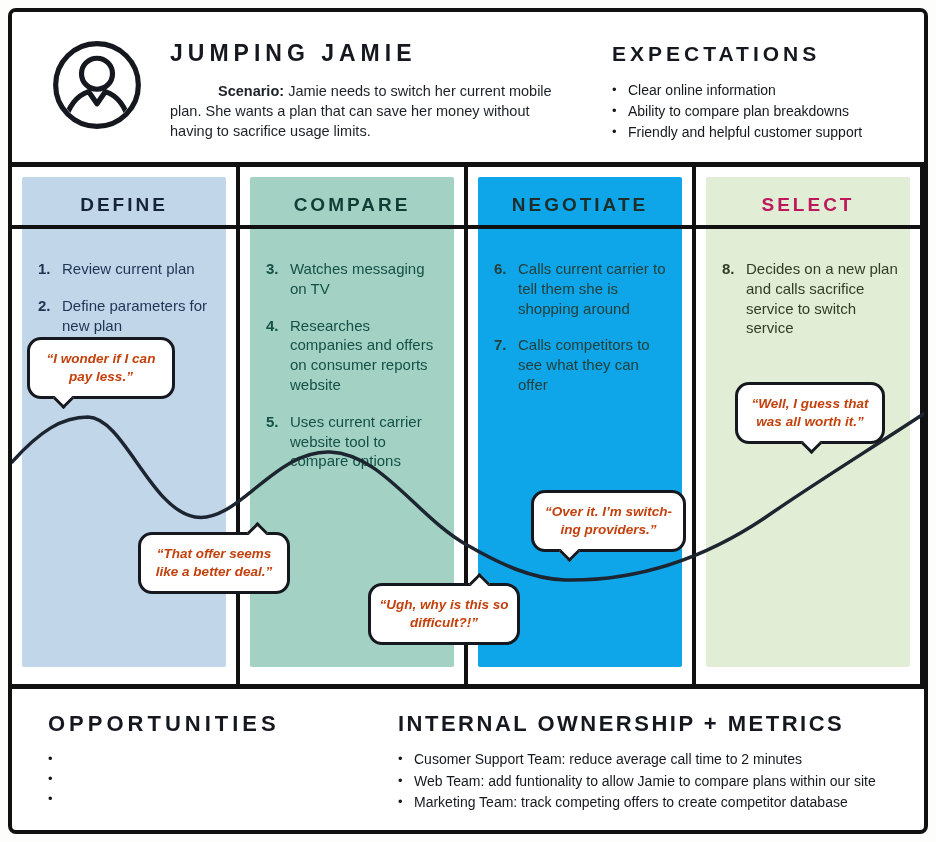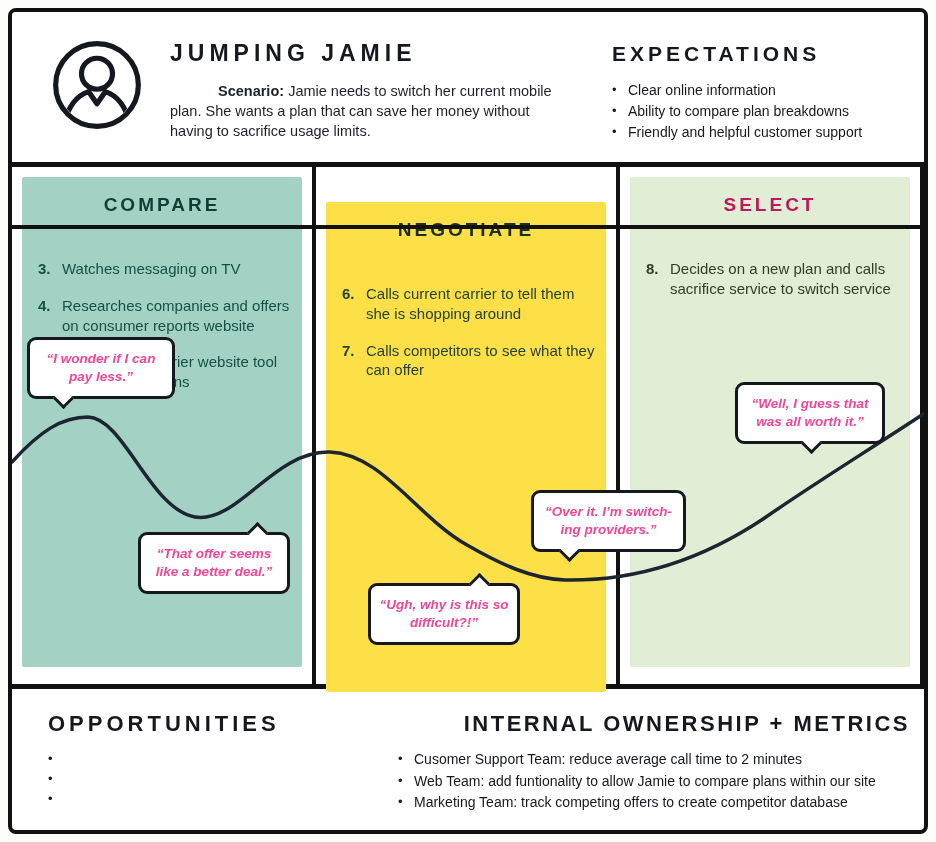--- a/index.html
+++ b/index.html
@@ -28,31 +28,31 @@
   .col:not(:last-child){border-right:4px solid #111;}
   .panel{height:100%;border-radius:2px;}
   .phase-label{text-align:center;font-size:19px;font-weight:bold;letter-spacing:3px;padding-top:17px;height:52px;}
   .band-rule{position:absolute;left:0;right:0;top:58px;height:4px;background:#111;z-index:2;}
   .steps{padding:30px 10px 0 16px;}
   .step{display:flex;margin-bottom:17px;font-size:15px;line-height:1.32;}
   .step .num{flex:0 0 24px;font-weight:bold;}
   .curve-svg{position:absolute;left:0;top:0;width:912px;height:517px;z-index:3;pointer-events:none;}
 
   
-  .bubble{position:absolute;background:#fff;border:3px solid #15191f;border-radius:9px;padding:10px 8px;font-size:13.5px;font-style:italic;font-weight:bold;text-align:center;line-height:1.35;color:#ec4899;z-index:5;}
+  .bubble{position:absolute;background:#fff;border:3px solid #15191f;border-radius:14px;padding:10px 8px;font-size:13.5px;font-style:italic;font-weight:bold;text-align:center;line-height:1.35;color:#c2410c;z-index:5;}
   .tail{position:absolute;width:15px;height:15px;background:#fff;transform:rotate(45deg);}
   .tail.down{bottom:-10px;border-right:3px solid #15191f;border-bottom:3px solid #15191f;}
   .tail.up{top:-10px;border-left:3px solid #15191f;border-top:3px solid #15191f;}
 
   
   .bottom{display:flex;padding:22px 14px 0 36px;background:#fff;}
   .opps{width:348px;flex:0 0 348px;}
   .own{flex:1 1 auto;padding-left:2px;}
   .bottom h2{font-size:22px;font-weight:bold;letter-spacing:4px;margin:0 0 12px 0;color:#15191f;}
-  .own h2{letter-spacing:2.5px;text-align:right;}
+  .own h2{letter-spacing:2.5px;}
   .bottom .blist{font-size:14px;line-height:1.55;}
 </style>
 </head>
 <body>
 
 <div class="page">
   <div class="frame">
 
     <div class="header">
       <svg class="avatar" viewBox="0 0 100 100">
@@ -87,20 +87,35 @@
               <span>Friendly and helpful customer support</span>
             </li>
         </ul>
       </div>
     </div>
 
     <div class="hsep"></div>
 
     <div class="band">
 
+      <div class="col">
+        <div class="panel" style="background: rgb(194, 214, 234); color: rgb(29, 53, 83);">
+          <div class="phase-label" style="color: rgb(22, 36, 58);">DEFINE</div>
+          <div class="steps">
+            <div class="step">
+                <span class="num">1.</span>
+                <span>Review current plan</span>
+              </div>
+            <div class="step">
+                <span class="num">2.</span>
+                <span>Define parameters for new plan</span>
+              </div>
+          </div>
+        </div>
+      </div>
 
       <div class="col">
         <div class="panel" style="background: rgb(163, 210, 197); color: rgb(21, 80, 70);">
           <div class="phase-label" style="color: rgb(15, 62, 54);">COMPARE</div>
           <div class="steps">
             <div class="step">
                 <span class="num">3.</span>
                 <span>Watches messaging on TV</span>
               </div>
             <div class="step">
@@ -109,21 +124,21 @@
               </div>
             <div class="step">
                 <span class="num">5.</span>
                 <span>Uses current carrier website tool to compare options</span>
               </div>
           </div>
         </div>
       </div>
 
       <div class="col">
-        <div class="panel" style="background: #fde047; color: rgb(35, 64, 58); margin-top: 25px;">
+        <div class="panel" style="background: #0ea5e9; color: rgb(35, 64, 58);">
           <div class="phase-label" style="color: rgb(28, 47, 42);">NEGOTIATE</div>
           <div class="steps">
             <div class="step">
                 <span class="num">6.</span>
                 <span>Calls current carrier to tell them she is shopping around</span>
               </div>
             <div class="step">
                 <span class="num">7.</span>
                 <span>Calls competitors to see what they can offer</span>
               </div>

